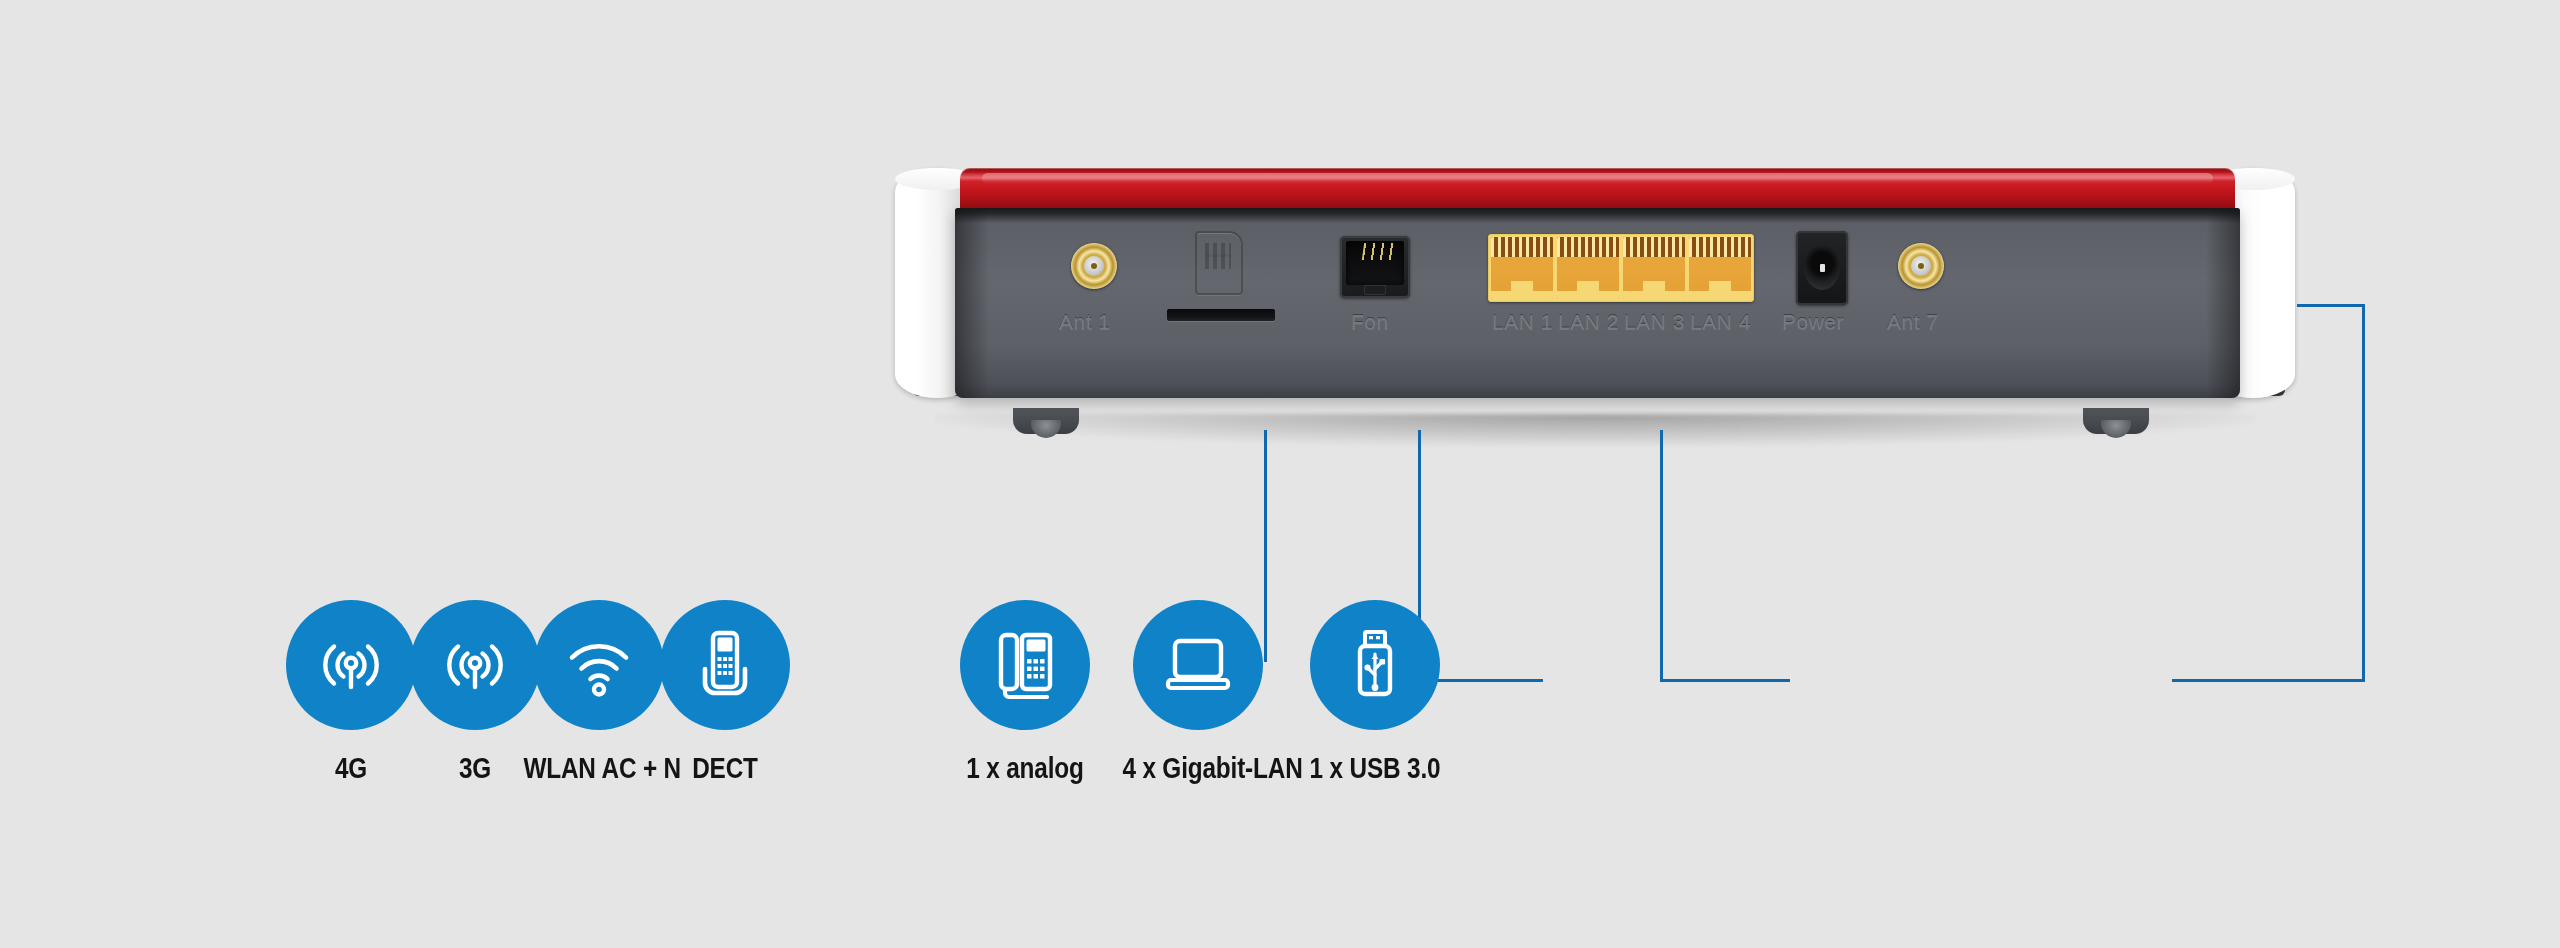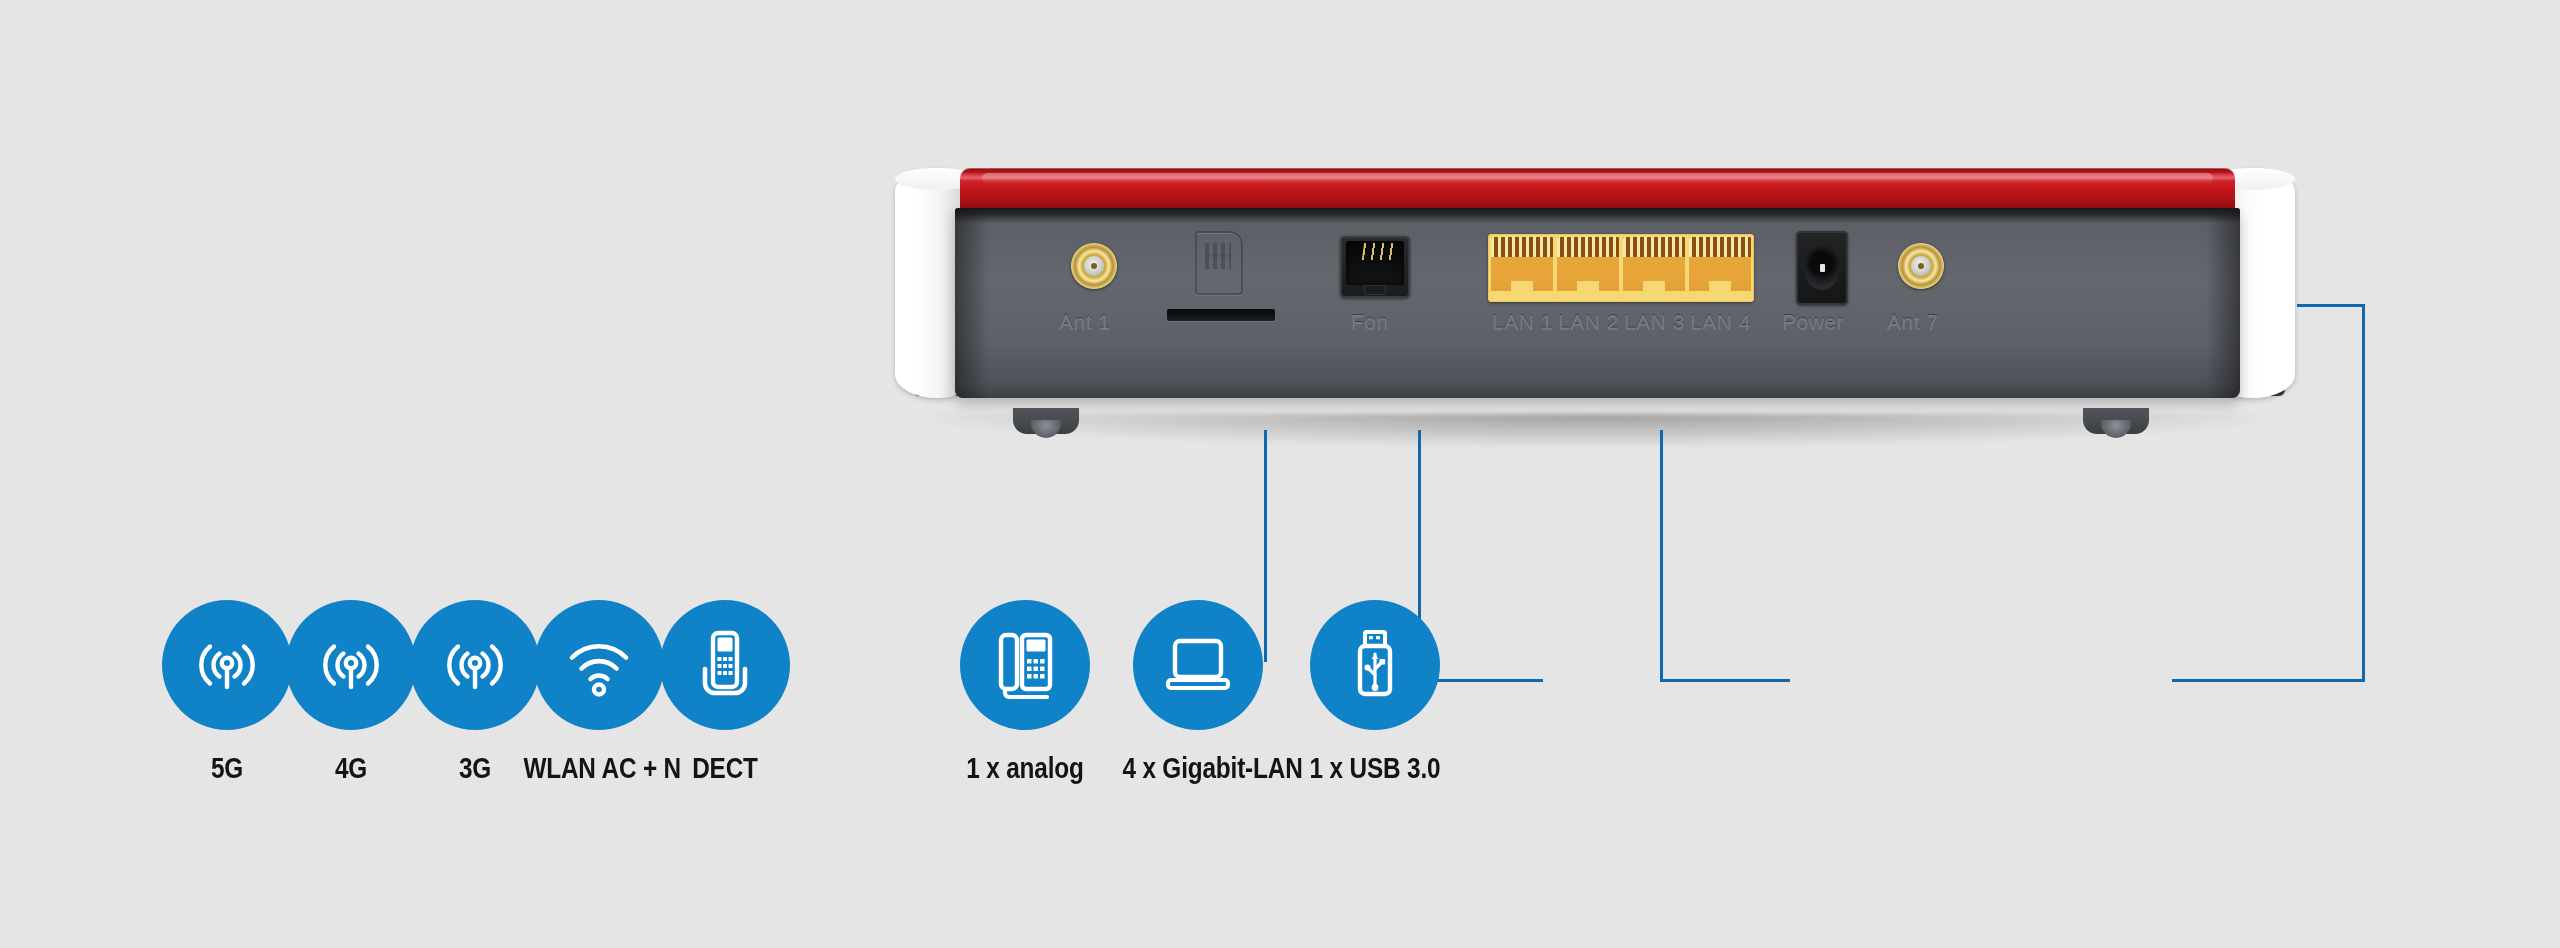--- a/index.html
+++ b/index.html
@@ -370,35 +370,20 @@
 
   <div class="conn v" style="left:1660px;top:430px;height:252px;"></div>
   <div class="conn h" style="left:1660px;top:679px;width:130px;"></div>
 
   <div class="conn h" style="left:2297px;top:304px;width:68px;"></div>
   <div class="conn v" style="left:2362px;top:304px;height:378px;"></div>
   <div class="conn h" style="left:2172px;top:679px;width:193px;"></div>
 
   <div id="features">
 
-    <div class="feature" style="left:137px;top:0">
-      <div class="circle">
-        <svg width="84" height="84" viewBox="0 0 84 84" aria-hidden="true">
-          <g fill="none" stroke="#ffffff" stroke-width="4.4" stroke-linecap="round">
-            <path d="M34.5 30.5a14 14 0 0 0 0 23"></path>
-            <path d="M49.5 30.5a14 14 0 0 1 0 23"></path>
-            <path d="M25 23.5a24 24 0 0 0 0 37"></path>
-            <path d="M59 23.5a24 24 0 0 1 0 37"></path>
-          </g>
-          <circle cx="42" cy="40" r="5.2" fill="none" stroke="#ffffff" stroke-width="4.4"></circle>
-          <path d="M42 45.5V64" fill="none" stroke="#ffffff" stroke-width="4.4" stroke-linecap="round"></path>
-        </svg>
-      </div>
-      <div class="flabel">5G</div>
-    </div>
 
     <div class="feature" style="left:261px;top:0">
       <div class="circle">
         <svg width="84" height="84" viewBox="0 0 84 84" aria-hidden="true">
           <g fill="none" stroke="#ffffff" stroke-width="4.4" stroke-linecap="round">
             <path d="M34.5 30.5a14 14 0 0 0 0 23"></path>
             <path d="M49.5 30.5a14 14 0 0 1 0 23"></path>
             <path d="M25 23.5a24 24 0 0 0 0 37"></path>
             <path d="M59 23.5a24 24 0 0 1 0 37"></path>
           </g>

